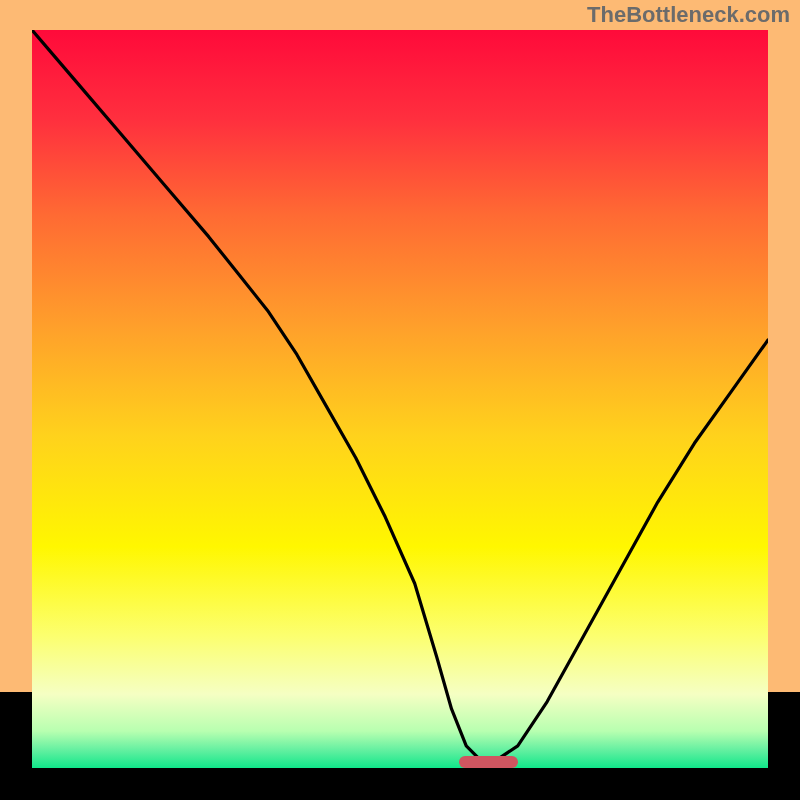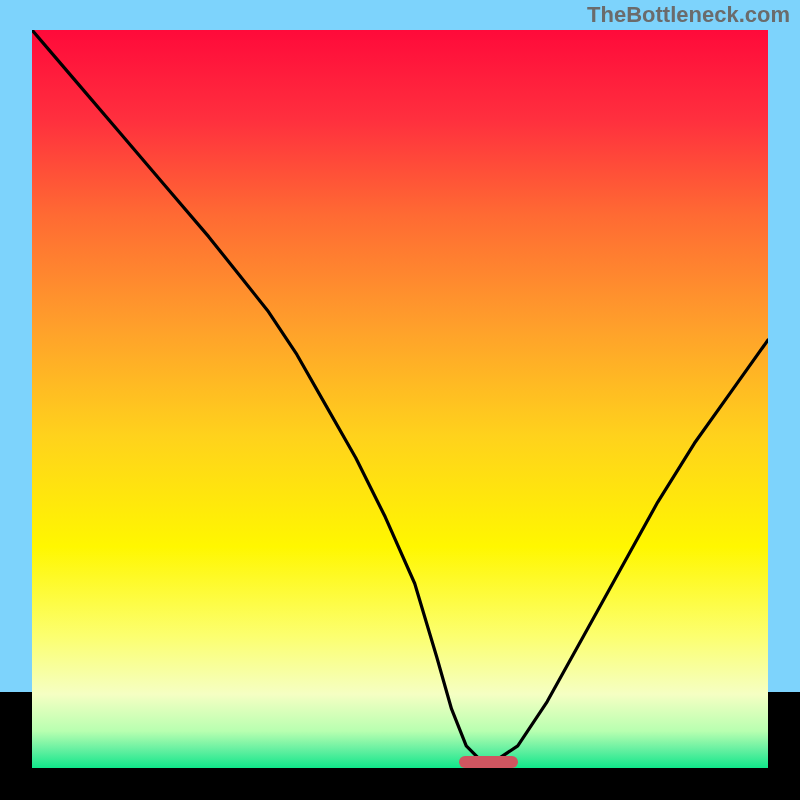--- a/index.html
+++ b/index.html
@@ -7,21 +7,21 @@
     padding: 0;
     width: 800px;
     height: 800px;
     overflow: hidden;
     background: #000;
   }
   .frame {
     position: relative;
     width: 800px;
     height: 692px;
-    background: #7dd3fc;
+    background: #fdba74;
   }
   .watermark {
     position: absolute;
     top: 2px;
     right: 10px;
     font-family: Arial, sans-serif;
     font-size: 22px;
     font-weight: bold;
     color: #6b6b6b;
     z-index: 10;

